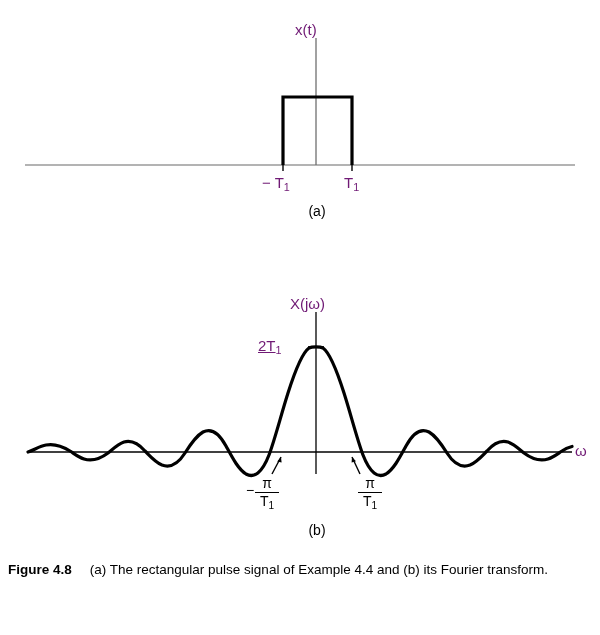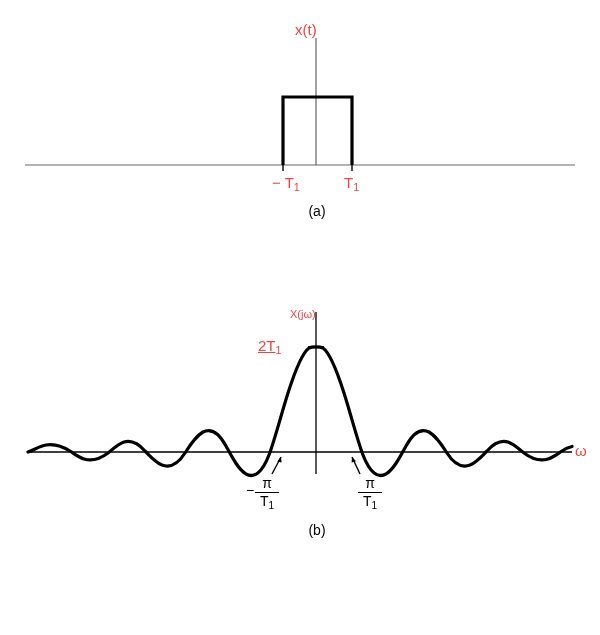--- a/index.html
+++ b/index.html
@@ -31,21 +31,21 @@
   #panel-b { top: 250px; height: 300px; }
 
   svg { display: block; }
 
   .lbl {
     position: absolute;
     font-family: "Liberation Sans", sans-serif;
     font-size: 15px;
     line-height: 1;
     white-space: nowrap;
-    color: #ef4444;
+    color: #701a75;
   }
   .panel-letter {
     position: absolute;
     font-family: "Liberation Sans", sans-serif;
     font-size: 14px;
     text-align: center;
     width: 40px;
   }
 
   
@@ -108,21 +108,21 @@
       <path d="M 283 165 L 283 97 L 352 97 L 352 165" fill="none" stroke="#000000" stroke-width="3.2" stroke-linejoin="miter"></path>
 
       <line x1="283" y1="165" x2="283" y2="171" stroke="#000000" stroke-width="1.4"></line>
       <line x1="352" y1="165" x2="352" y2="171" stroke="#000000" stroke-width="1.4"></line>
     </svg>
 
     <div class="lbl" style="left:295px; top:22px; font-size:15px;">
       <span>x(t)</span>
     </div>
 
-    <div class="lbl" style="left:262px; top:175px;margin-left:10px;">
+    <div class="lbl" style="left:262px; top:175px;">
       <span>− T</span><span class="sub">1</span>
     </div>
 
     <div class="lbl" style="left:344px; top:175px;">
       <span>T</span><span class="sub">1</span>
     </div>
 
     <div class="panel-letter" style="left:297px; top:203px;">(a)</div>
   </div>
 
@@ -165,21 +165,21 @@
                C 554 207 558 203.5 562 201
                C 566 198 570 197 572 196.5"></path>
 
       <line x1="272" y1="224" x2="281" y2="207" stroke="#000000" stroke-width="1.4"></line>
       <polygon points="281,207 277.2,211.4 281.6,212.6" fill="#000000"></polygon>
 
       <line x1="360" y1="224" x2="352" y2="207" stroke="#000000" stroke-width="1.4"></line>
       <polygon points="352,207 351.6,212.6 356,211.2" fill="#000000"></polygon>
     </svg>
 
-    <div class="lbl" style="left:290px; top:46px; font-size:11px;margin-top:13px;">
+    <div class="lbl" style="left:290px; top:46px; font-size:15px;">
       <span>X(jω)</span>
     </div>
 
     <div class="lbl" style="left:258px; top:88px;text-decoration:underline;">
       <span>2T</span><span class="sub">1</span>
     </div>
 
     <div class="lbl" style="left:575px; top:193px; font-size:15px;">ω</div>
 
     <div class="frac" style="left:255px; top:226px; width:24px;">
@@ -191,14 +191,17 @@
 
     <div class="frac" style="left:358px; top:226px; width:24px;">
       <span class="num">π</span>
       <span class="bar"></span>
       <span class="den"><span>T</span><span class="sub">1</span></span>
     </div>
 
     <div class="panel-letter" style="left:297px; top:272px;">(b)</div>
   </div>
 
+  <div class="caption">
+    <b>Figure 4.8</b><span class="gap"></span><span>(a) The rectangular pulse signal of Example 4.4 and (b) its Fourier transform.</span>
+  </div>
 
 </div>
 
 </body></html>

